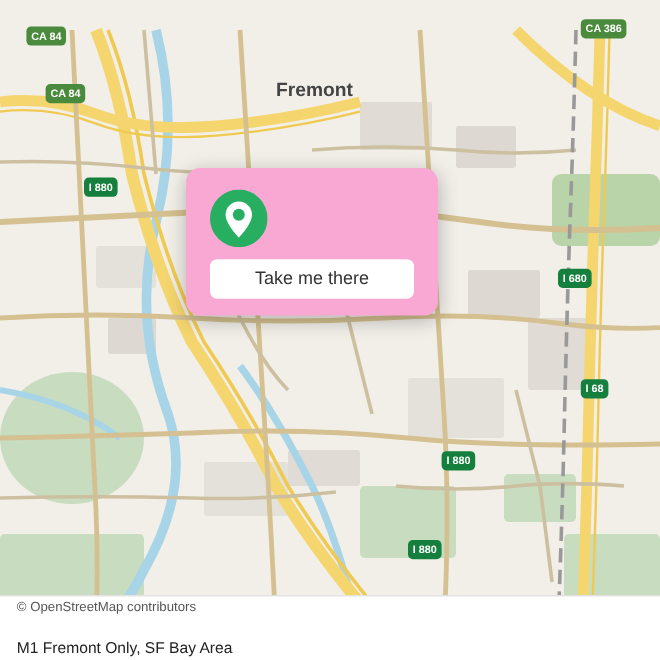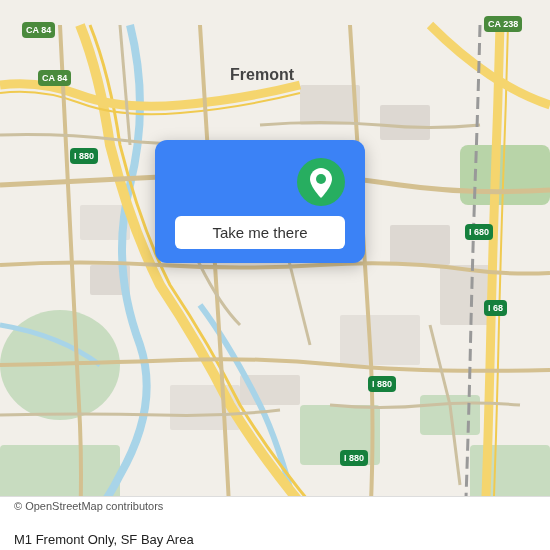--- a/index.html
+++ b/index.html
@@ -33,25 +33,25 @@
       width: 100%;
       height: 100%;
     }
 
     
     .card-overlay {
       position: absolute;
       top: 140px;
       left: 155px;
       width: 210px;
-      background: #3b82f6;
+      background: #f9a8d4;
       border-radius: 12px;
       display: flex;
       flex-direction: column;
-      align-items: flex-end;
+      align-items: flex-start;
       padding: 18px 20px 14px;
       box-shadow: 0 4px 16px rgba(0,0,0,0.25);
     }
 
     .pin-icon {
       width: 48px;
       height: 48px;
       margin-bottom: 10px;
     }
 
@@ -186,22 +186,22 @@
 
     <text x="230" y="55" font-size="16" font-weight="bold" fill="#444" font-family="Arial">Fremont</text>
   </svg>
 
   <div class="highway-badge hwy-green" style="left:22px;top:22px;">CA 84</div>
   <div class="highway-badge hwy-green" style="left:38px;top:70px;">CA 84</div>
   <div class="highway-badge hwy-blue" style="left:70px;top:148px;">I 880</div>
   <div class="highway-badge hwy-blue" style="left:368px;top:376px;">I 880</div>
   <div class="highway-badge hwy-blue" style="left:340px;top:450px;">I 880</div>
   <div class="highway-badge hwy-blue" style="left:465px;top:224px;">I 680</div>
-  <div class="highway-badge hwy-blue" style="left:484px;top:300px;">I 68</div>
-  <div class="highway-badge hwy-green" style="left:484px;top:16px;">CA 238</div>
+  <div class="highway-badge hwy-blue" style="left:484px;top:316px;">I 68</div>
+  <div class="highway-badge hwy-green" style="left:484px;top:16px;">CA 386</div>
 
   <div class="card-overlay">
 
     <svg class="pin-icon" viewBox="0 0 48 48">
       <circle cx="24" cy="24" r="24" fill="#27ae60"></circle>
       <path d="M24 10 C18 10 13 15 13 21 C13 29 24 40 24 40 C24 40 35 29 35 21 C35 15 30 10 24 10Z" fill="white"></path>
       <circle cx="24" cy="21" r="5" fill="#27ae60"></circle>
     </svg>
 
     <button class="take-me-there-btn">Take me there</button>

